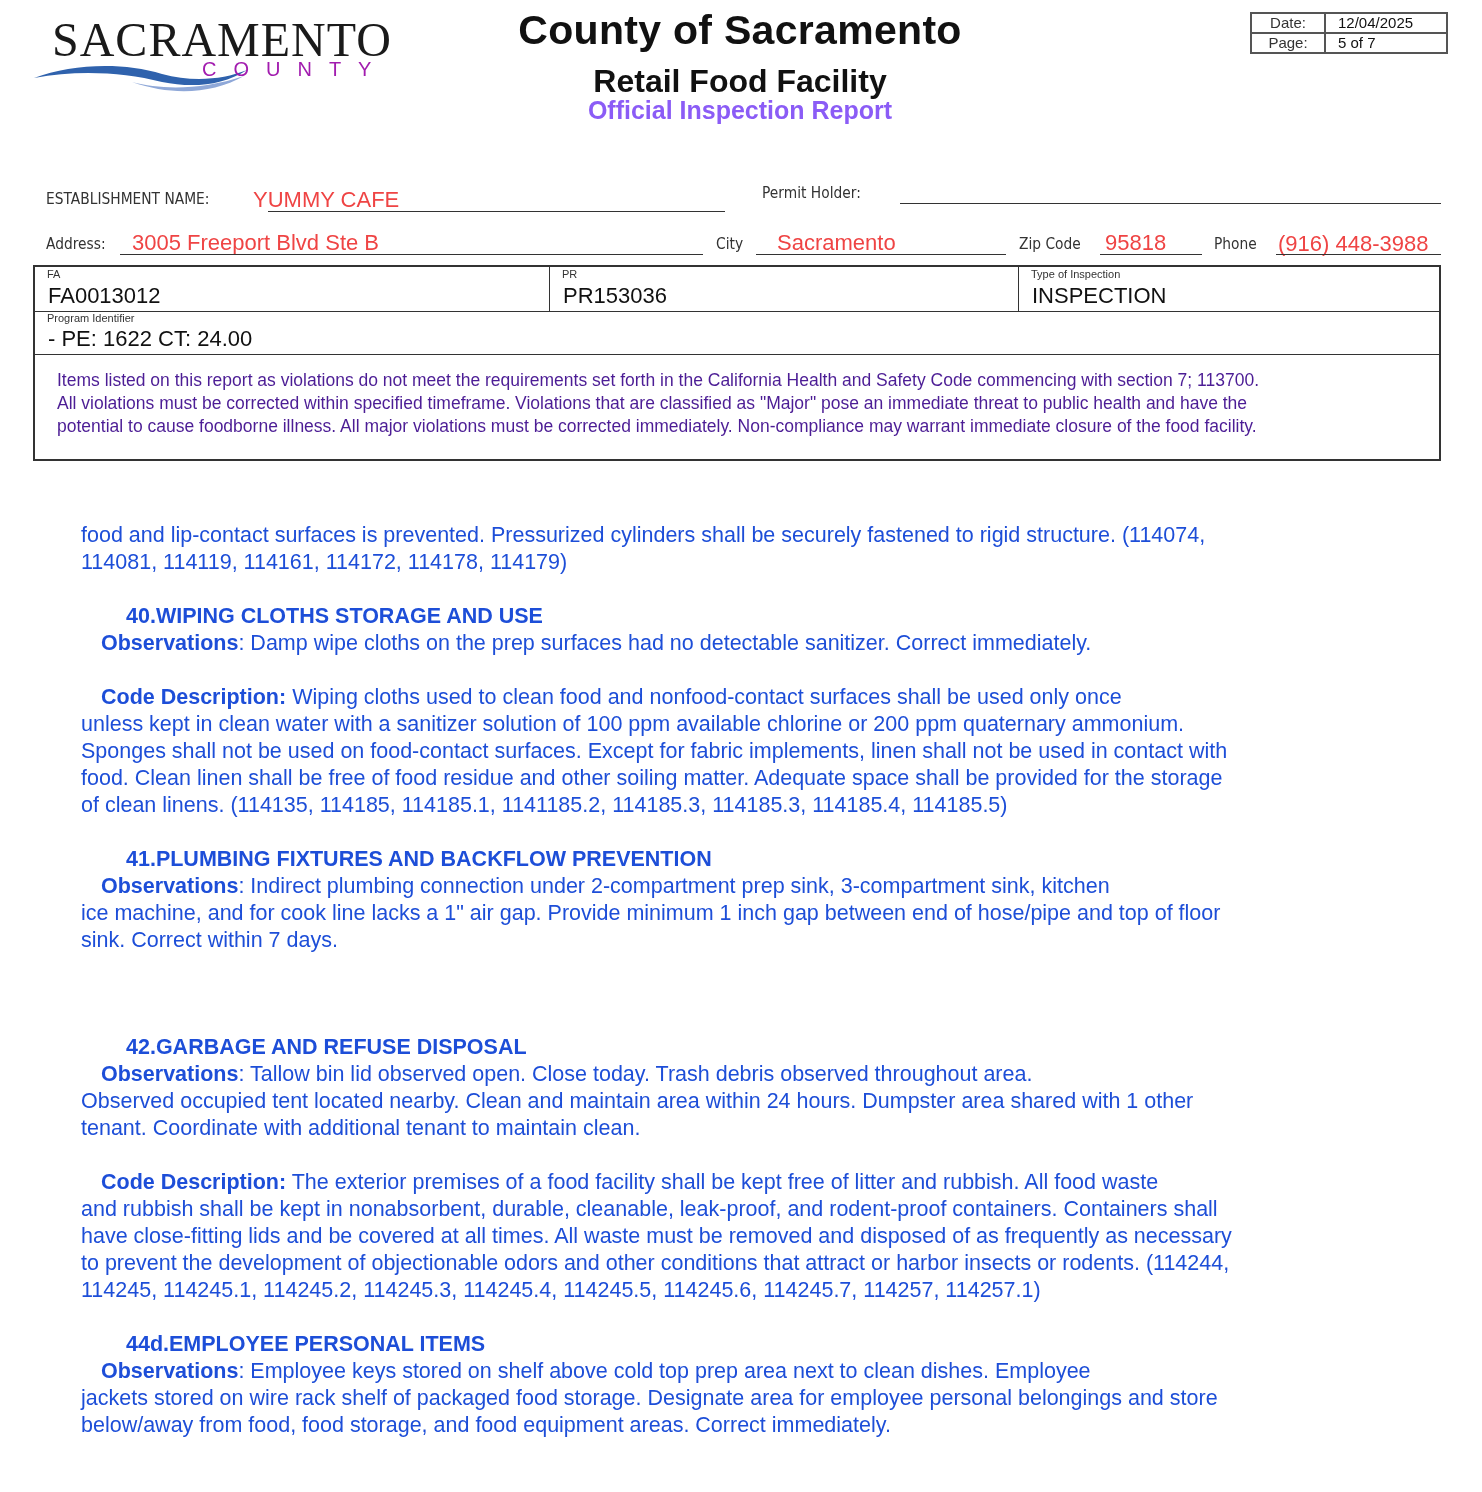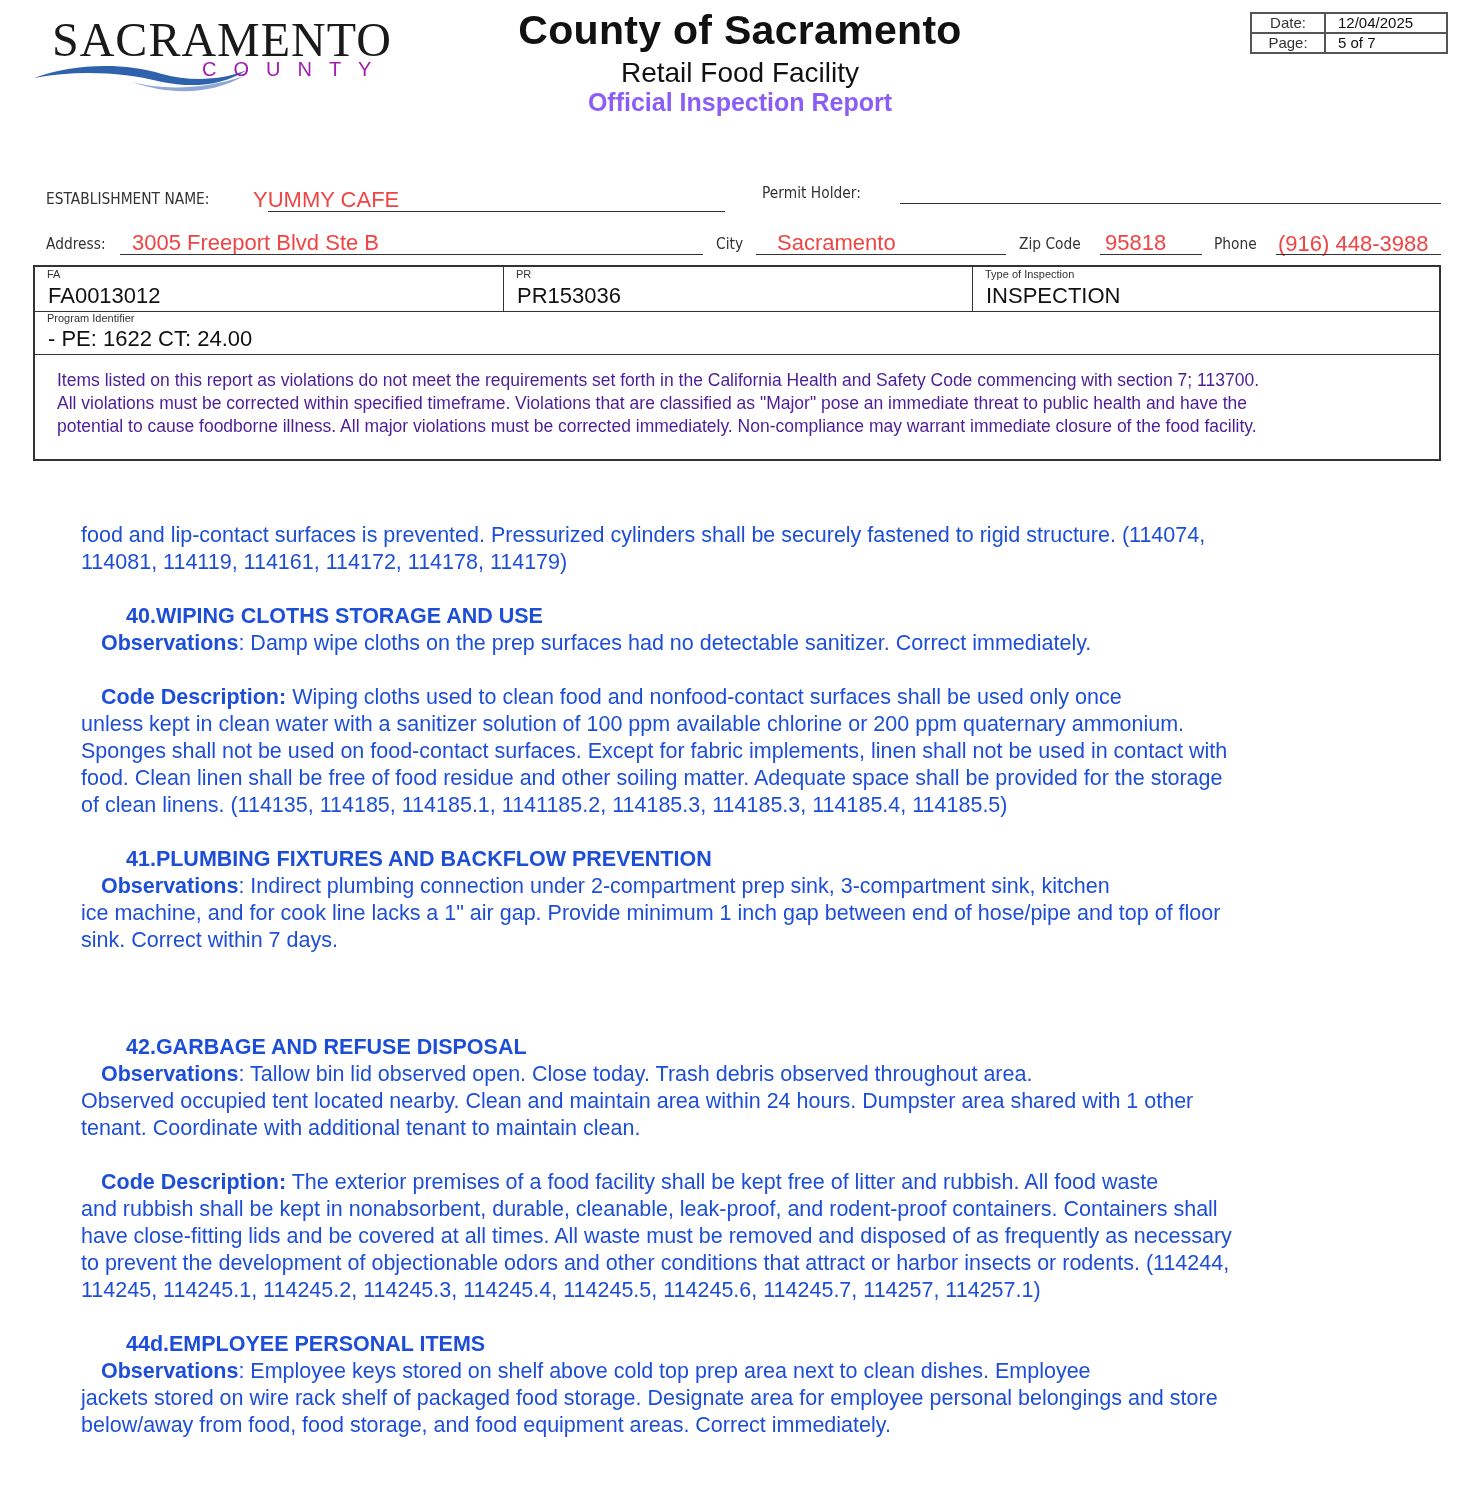--- a/index.html
+++ b/index.html
@@ -7,39 +7,39 @@
 
   
   .logo { position: absolute; left: 32px; top: 8px; width: 370px; height: 90px; }
   .logo-word { position: absolute; left: 20px; top: 4px; font-family: "Liberation Serif", serif; font-size: 48px; letter-spacing: 1px; color: #1a1a1a; font-weight: normal; }
   .logo-county { position: absolute; left: 170px; top: 50px; font-family: "Liberation Sans", sans-serif; font-size: 20px; letter-spacing: 17px; color: #a21caf; }
   .logo-wave { position: absolute; left: 0; top: 48px; }
 
   
   .title-block { position: absolute; left: 490px; top: 6px; width: 500px; text-align: center; }
   .title-main { font-size: 41px; font-weight: bold; letter-spacing: 0.3px; line-height: 48px; }
-  .title-sub { font-size: 28px; font-weight: normal; line-height: 30px; margin-top: 4px; }
+  .title-sub { font-size: 32px; font-weight: bold; line-height: 30px; margin-top: 12px; }
   .title-sub2 { font-size: 25px; font-weight: bold; line-height: 28px; color: #8b5cf6; }
 
   
   .date-box { position: absolute; left: 1250px; top: 12px; border-collapse: collapse; font-size: 15px; }
   .date-box td { border: 2px solid #555; padding: 0 8px; height: 18px; line-height: 18px; }
   .date-box td.lbl { width: 56px; color: #333; text-align: center; }
   .date-box td.val { width: 100px; padding-left: 12px; }
 
   
   .field-label { position: absolute; font-family: "DejaVu Sans", sans-serif; font-size: 15px; color: #333; transform: scaleX(0.92); transform-origin: left; }
   .field-value { position: absolute; font-size: 22px; color: #ef4444; }
   .underline { position: absolute; height: 0; border-bottom: 1.5px solid #333; }
 
   
   .info-table { position: absolute; left: 33px; top: 265px; width: 1408px; height: 196px; border: 2px solid #333; box-sizing: border-box; }
   .info-row1 { position: absolute; left: 0; top: 0; width: 100%; height: 44px; border-bottom: 1.5px solid #333; }
   .info-cell { position: absolute; top: 0; height: 44px; }
-  .info-cell.c2, .info-cell.c3 { border-left: 1.5px solid #333; }
+  .info-cell.c2, .info-cell.c3 { border-left: 1.5px solid #333; margin-left: 46px; }
   .cell-cap { position: absolute; left: 12px; top: 1px; font-size: 11px; color: #333; }
   .cell-val { position: absolute; left: 13px; top: 16px; font-size: 22px; }
   .info-row2 { position: absolute; left: 0; top: 44px; width: 100%; height: 43px; border-bottom: 1.5px solid #333; }
   .notice { position: absolute; left: 22px; top: 102px; width: 1360px; font-size: 17.5px; line-height: 23px; color: #4c1d95; }
 
   
   .content { position: absolute; left: 81px; top: 522px; width: 1280px; font-size: 21.5px; line-height: 27px; color: #1d4ed8; }
   .gap { height: 27px; }
   .gap-lg { height: 80px; }
   .sec-title { font-weight: bold; margin-left: 45px; }

